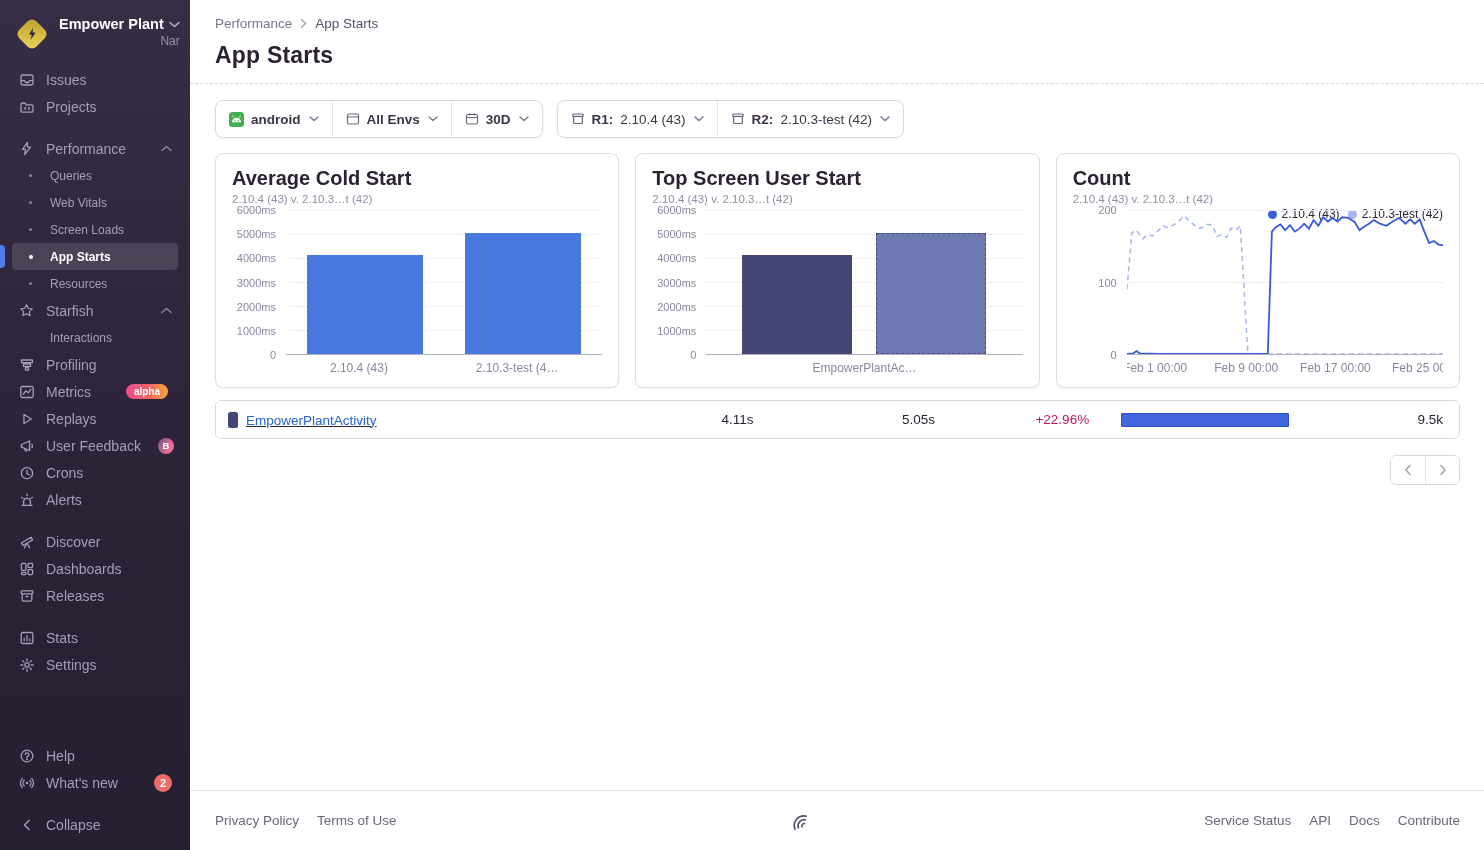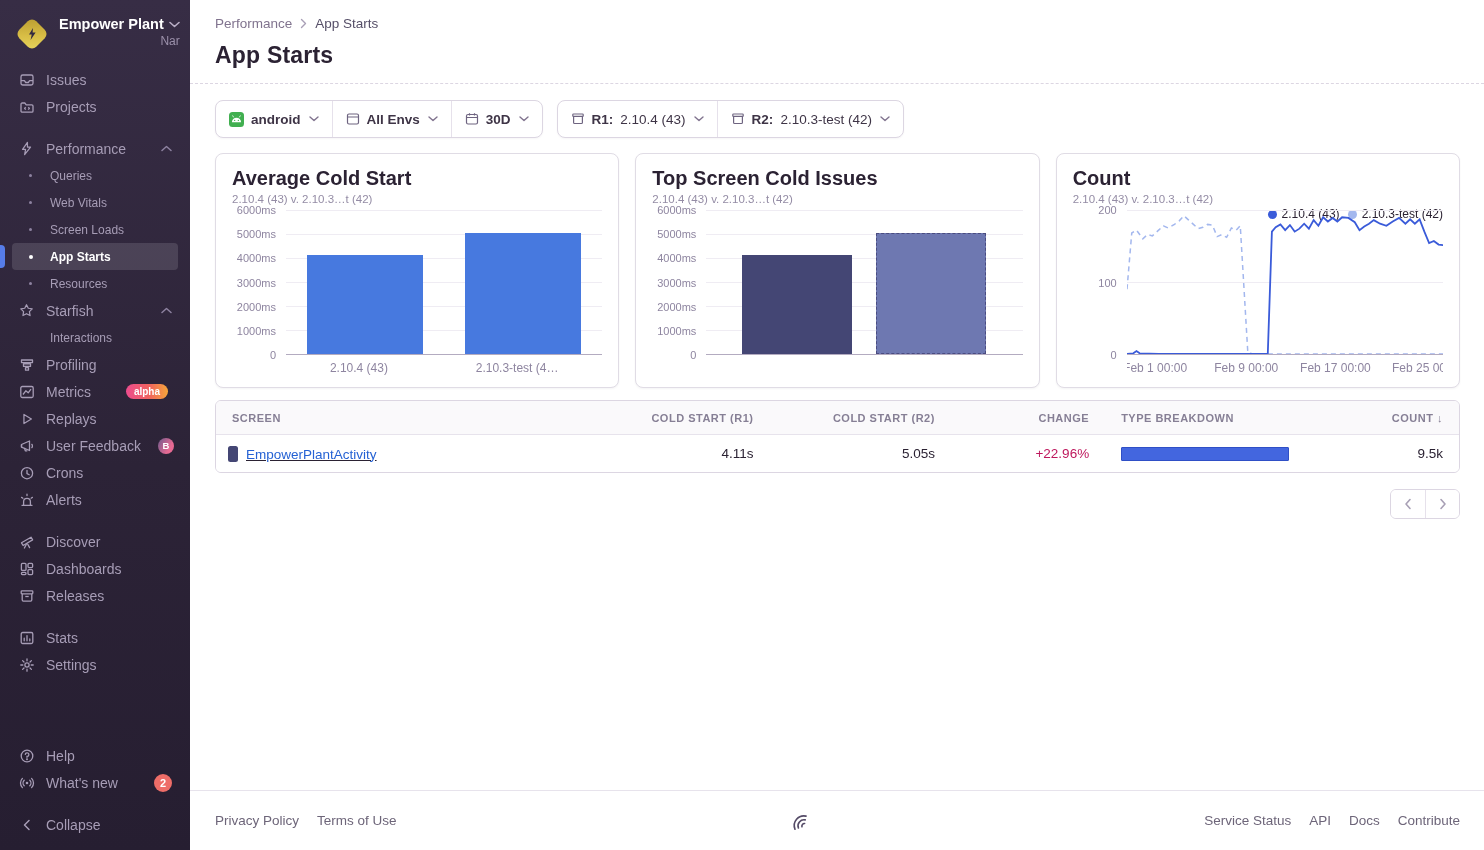--- a/index.html
+++ b/index.html
@@ -499,21 +499,21 @@
                 <div class="bar" style="height: 84.1667%; background: rgb(71, 121, 223);"></div>
               </div>
             </div>
           </div>
         <div class="x-labels">
             <div class="x-label">2.10.4 (43)</div>
             <div class="x-label">2.10.3-test (4…</div>
           </div>
       </div>
       <div class="card chart-top">
-        <div class="chart-title">Top Screen Cold Issues</div>
+        <div class="chart-title">Top Screen User Start</div>
         <div class="chart-subtitle">2.10.4 (43) v. 2.10.3…t (42)</div>
         <div class="chart-body">
             <div class="y-axis">
               <div class="y-tick" style="top: 0%;">6000ms</div>
               <div class="y-tick" style="top: 16.6667%;">5000ms</div>
               <div class="y-tick" style="top: 33.3333%;">4000ms</div>
               <div class="y-tick" style="top: 50%;">3000ms</div>
               <div class="y-tick" style="top: 66.6667%;">2000ms</div>
               <div class="y-tick" style="top: 83.3333%;">1000ms</div>
               <div class="y-tick" style="top: 100%;">0</div>
@@ -524,20 +524,23 @@
               <div class="gridline" style="top: 33.3333%;"></div>
               <div class="gridline" style="top: 50%;"></div>
               <div class="gridline" style="top: 66.6667%;"></div>
               <div class="gridline" style="top: 83.3333%;"></div>
               <div class="bars">
                 <div class="bar" style="height: 68.5%; background: rgb(68, 70, 116);"></div>
                 <div class="bar" style="height: 84.1667%; background: rgb(110, 120, 177); border: 1px dashed rgb(74, 76, 128);"></div>
               </div>
             </div>
           </div>
+        <div class="x-labels">
+            <div class="x-label">EmpowerPlantAc…</div>
+          </div>
       </div>
       <div class="card chart-count">
         <div class="chart-title">Count</div>
         <div class="chart-subtitle">2.10.4 (43) v. 2.10.3…t (42)</div>
         <div class="chart-body">
             <div class="y-axis">
               <div class="y-tick" style="top: 0%;">200</div>
               <div class="y-tick" style="top: 50%;">100</div>
               <div class="y-tick" style="top: 100%;">0</div>
             </div>
@@ -558,28 +561,20 @@
             <div class="x-tick" style="left: 9%;">Feb 1 00:00</div>
             <div class="x-tick" style="left: 37.8%;">Feb 9 00:00</div>
             <div class="x-tick" style="left: 66%;">Feb 17 00:00</div>
             <div class="x-tick" style="left: 94%;">Feb 25 00:0</div>
           </div>
       </div>
     </div>
 
 
     <div class="table">
-      <div class="t-grid t-head">
-        <div>SCREEN</div>
-        <div class="c-right">COLD START (R1)</div>
-        <div class="c-right">COLD START (R2)</div>
-        <div class="c-right">CHANGE</div>
-        <div>TYPE BREAKDOWN</div>
-        <div class="c-right"><span>COUNT</span> <span>↓</span></div>
-      </div>
       <div class="t-grid t-row">
         <div class="screen-cell">
           <span class="screen-icon"></span>
           <span class="screen-link">EmpowerPlantActivity</span>
         </div>
         <div class="c-right">4.11s</div>
         <div class="c-right">5.05s</div>
         <div class="c-right change-val">+22.96%</div>
         <div>
             <div class="breakdown-bar"></div>

